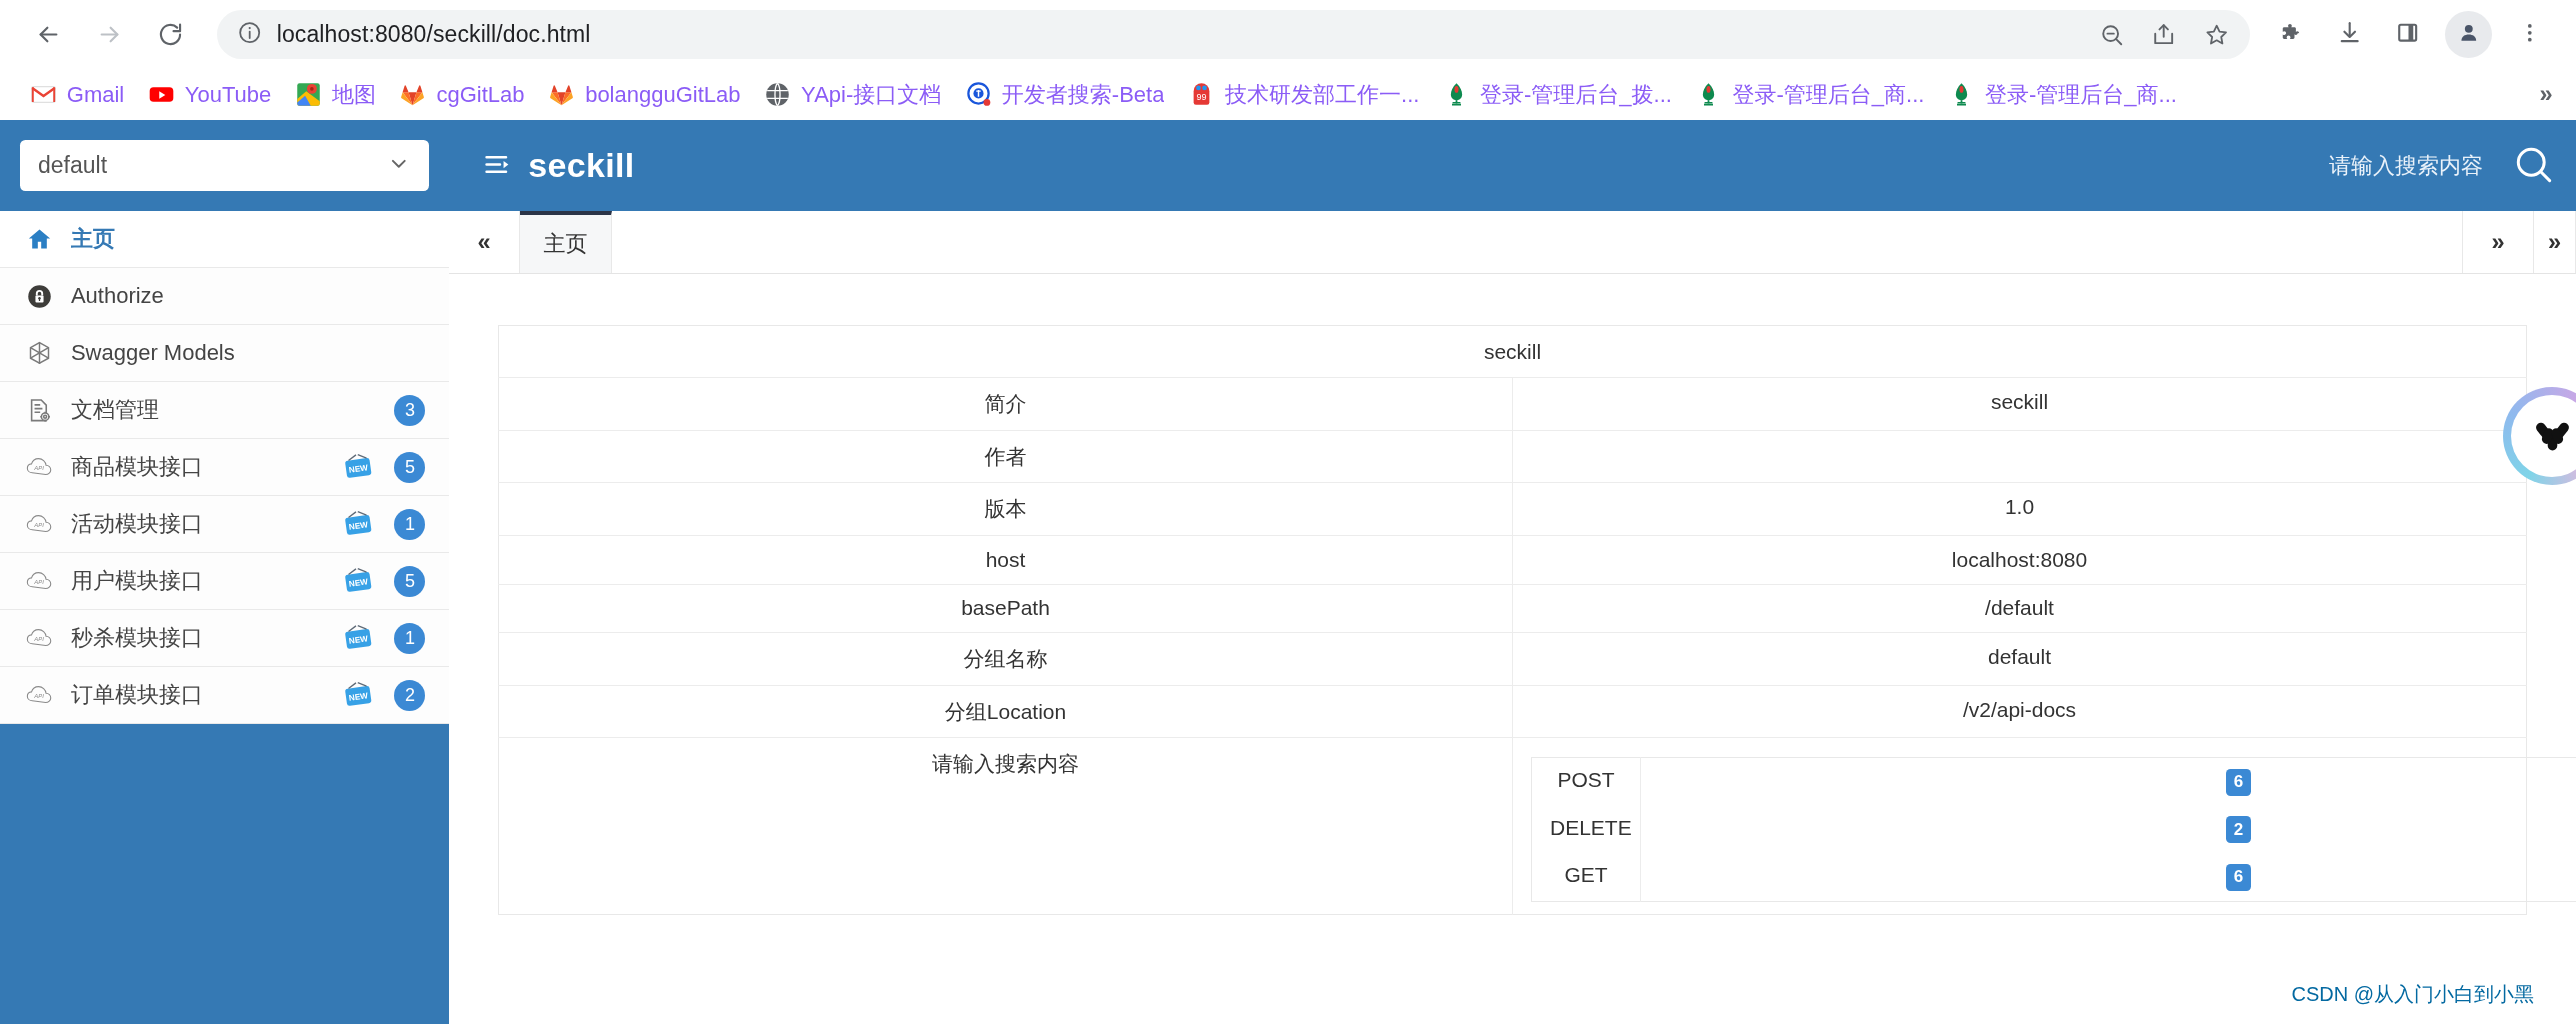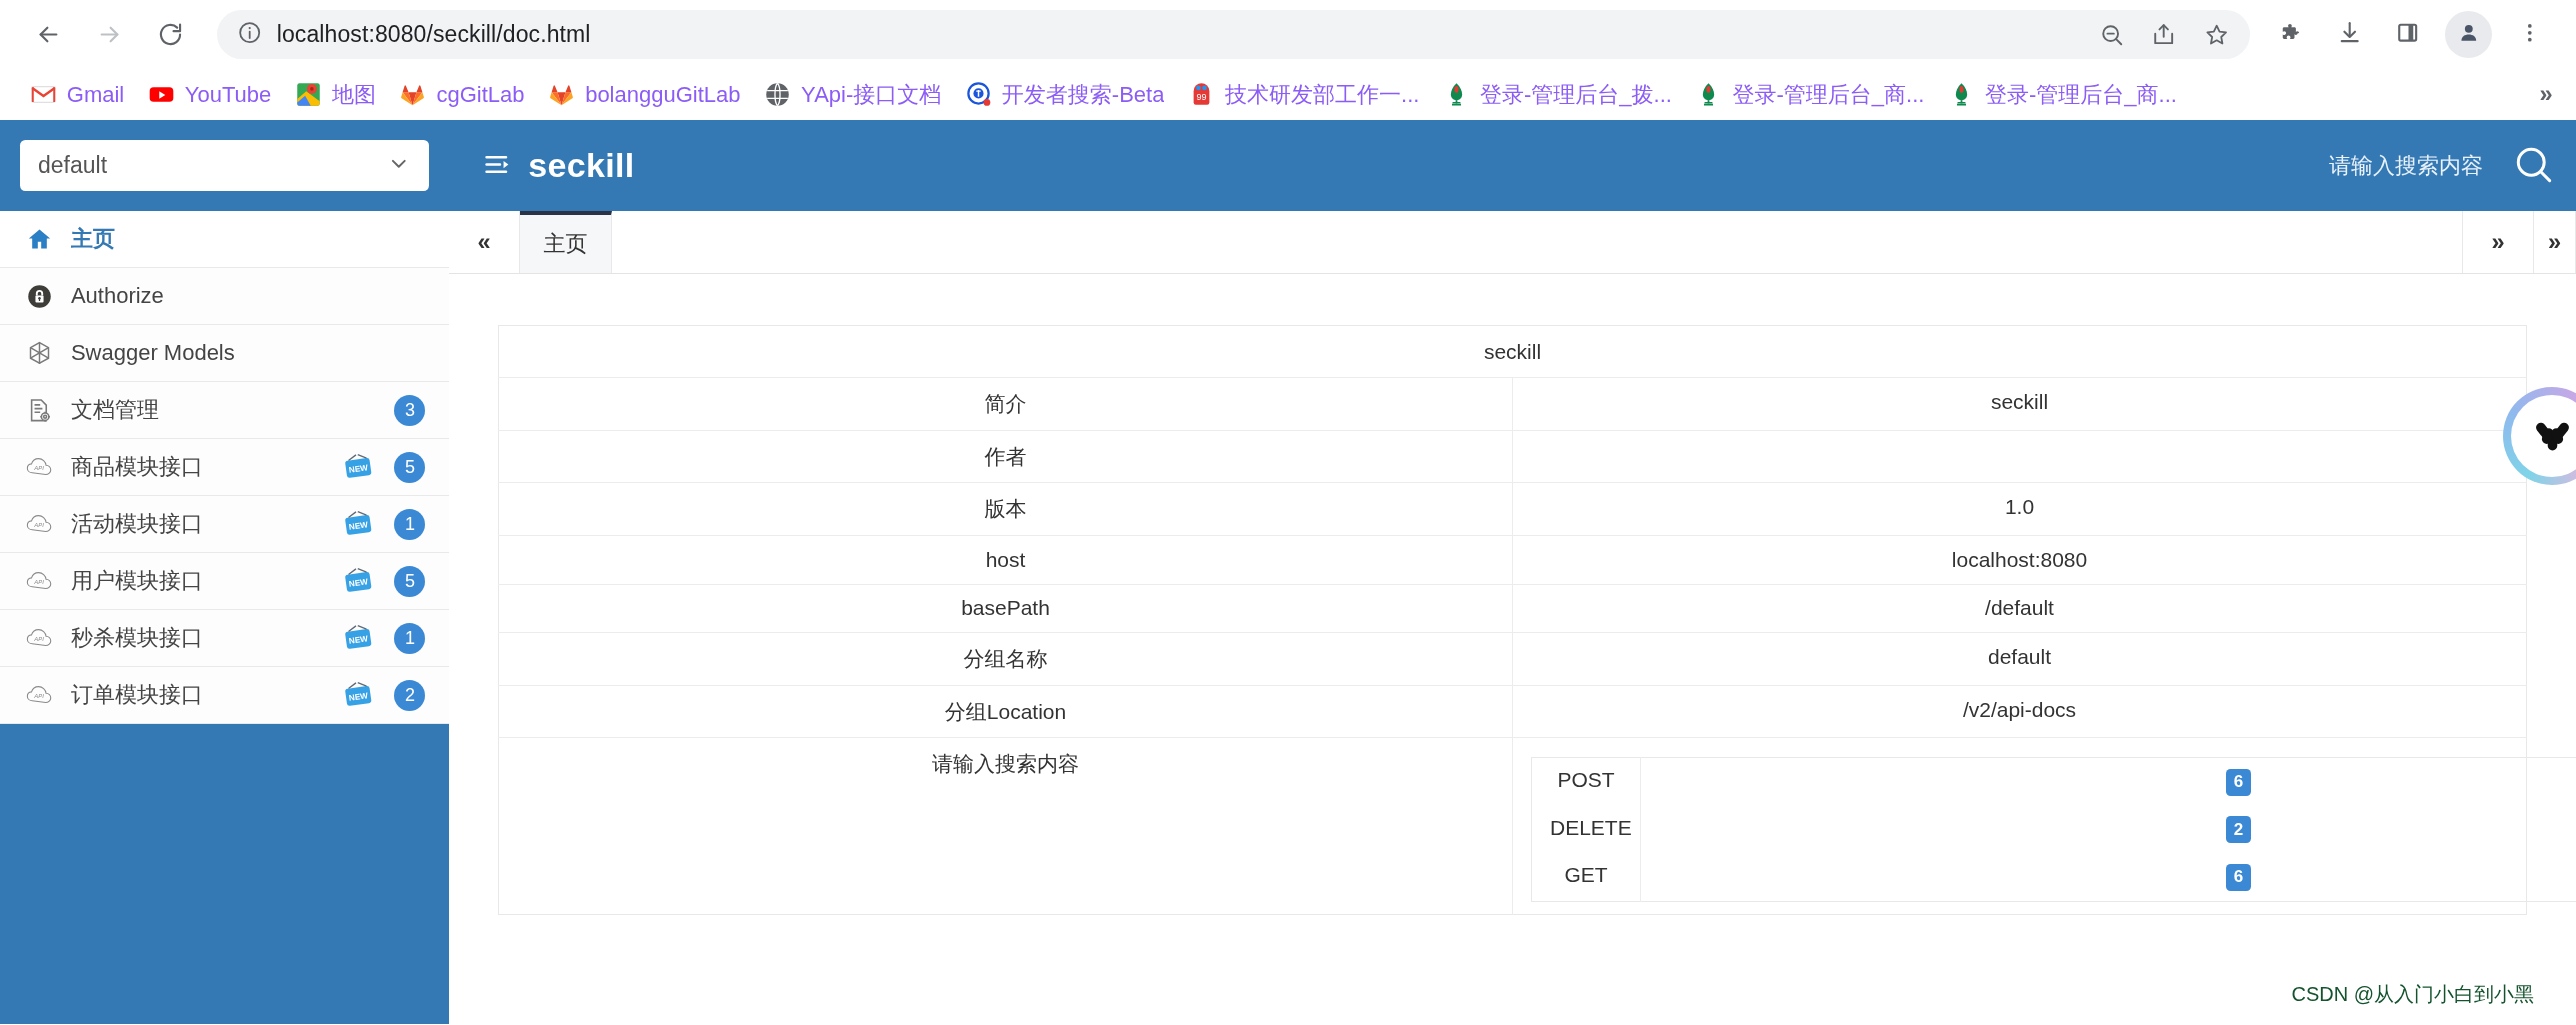--- a/index.html
+++ b/index.html
@@ -301,21 +301,21 @@
     width: 82px; height: 82px; border-radius: 50%;
     background: #fff;
     display: flex; align-items: center; justify-content: center;
   }
 
   .watermark {
     position: absolute;
     right: 42px;
     bottom: 16.3px;
     font-size: 20px;
-    color: #14532d;
+    color: #0369a1;
     white-space: nowrap;
   }
 </style>
 </head>
 <body>
 
 <div class="browser-chrome">
 
   <div class="toolbar">
     <div class="nav-btn">

